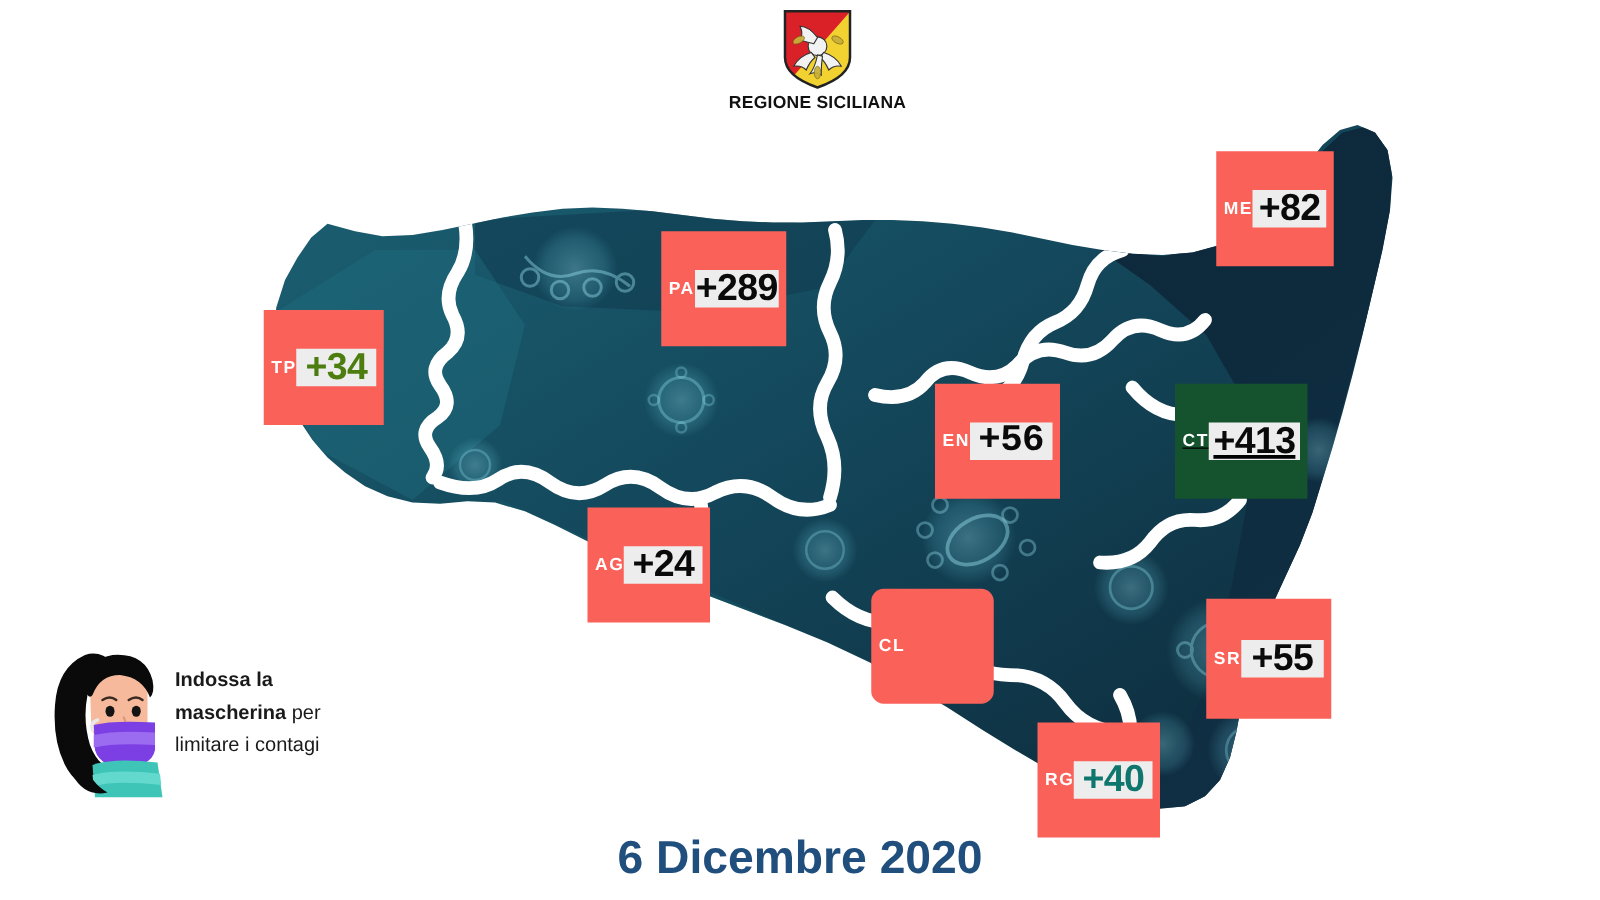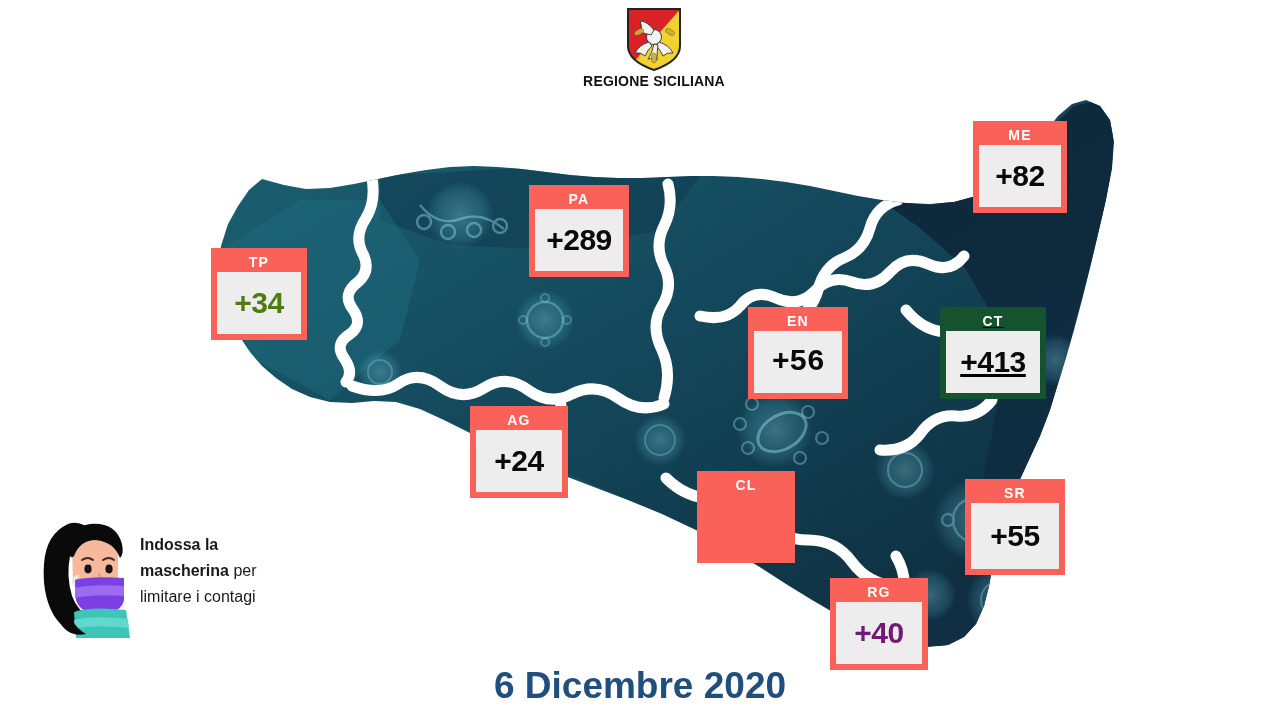--- a/index.html
+++ b/index.html
@@ -38,21 +38,21 @@
     position:absolute; left:0; top:665px; width:1280px;
     text-align:center; font-size:37px; font-weight:bold;
     color:#204F7E; letter-spacing:0px;
   }
 
   
   .pbox {
     position:absolute;
     background:#FA6159;
     padding:5px 6px 6px 6px;
-    display:flex; flex-direction:column; align-items:center;
+    display:flex; flex-direction:row; align-items:center;
   }
   .pbox .code {
     color:#ffffff; font-weight:bold; font-size:14px;
     letter-spacing:1.2px; line-height:17px; height:19px;
     display:flex; align-items:center; justify-content:center;
   }
   .pbox .val {
     background:#EDEDED; color:#0a0a0a;
     font-weight:bold; font-size:30px; line-height:1;
     width:100%; flex:1;
@@ -266,30 +266,30 @@
         <div class="val" style="background: rgb(237, 237, 237); color: rgb(10, 10, 10); font-family: Liberation Mono, monospace;">+56</div>
       </div>
       <div class="pbox" style="left: 940px; top: 307px; width: 106px; height: 92px; background: #14532d; text-decoration: underline;">
         <div class="code">CT</div>
         <div class="val" style="background: rgb(237, 237, 237); color: rgb(10, 10, 10);">+413</div>
       </div>
       <div class="pbox" style="left: 470px; top: 406px; width: 98px; height: 92px; background: rgb(250, 97, 89);">
         <div class="code">AG</div>
         <div class="val" style="background: rgb(237, 237, 237); color: rgb(10, 10, 10);">+24</div>
       </div>
-      <div class="pbox" style="left: 697px; top: 471px; width: 98px; height: 92px; background: rgb(250, 97, 89);">
+      <div class="pbox" style="left: 697px; top: 471px; width: 98px; height: 92px; background: rgb(250, 97, 89); border-radius: 10px;">
         <div class="code">CL</div>
       </div>
       <div class="pbox" style="left: 965px; top: 479px; width: 100px; height: 96px; background: rgb(250, 97, 89);">
         <div class="code">SR</div>
         <div class="val" style="background: rgb(237, 237, 237); color: rgb(10, 10, 10);">+55</div>
       </div>
       <div class="pbox" style="left: 830px; top: 578px; width: 98px; height: 92px; background: rgb(250, 97, 89);">
         <div class="code">RG</div>
-        <div class="val" style="background: rgb(237, 237, 237); color: #701a75;">+40</div>
+        <div class="val" style="background: rgb(237, 237, 237); color: #0f766e;">+40</div>
       </div>
     </div>
 
   <div class="mask-note">
     <svg class="mask-illu" width="96" height="122" viewBox="0 0 96 122">
 
       <path d="M 30,8 Q 8,18 6,48 Q 4,76 14,96 Q 24,116 44,114 Q 54,112 52,100
                Q 40,96 34,80 Q 28,60 32,40 Q 36,20 52,14 Q 42,4 30,8 Z" fill="#0A0A0A"></path>
 
       <path d="M 34,34 Q 34,16 54,14 Q 76,14 80,34 L 80,62 Q 80,82 58,84

